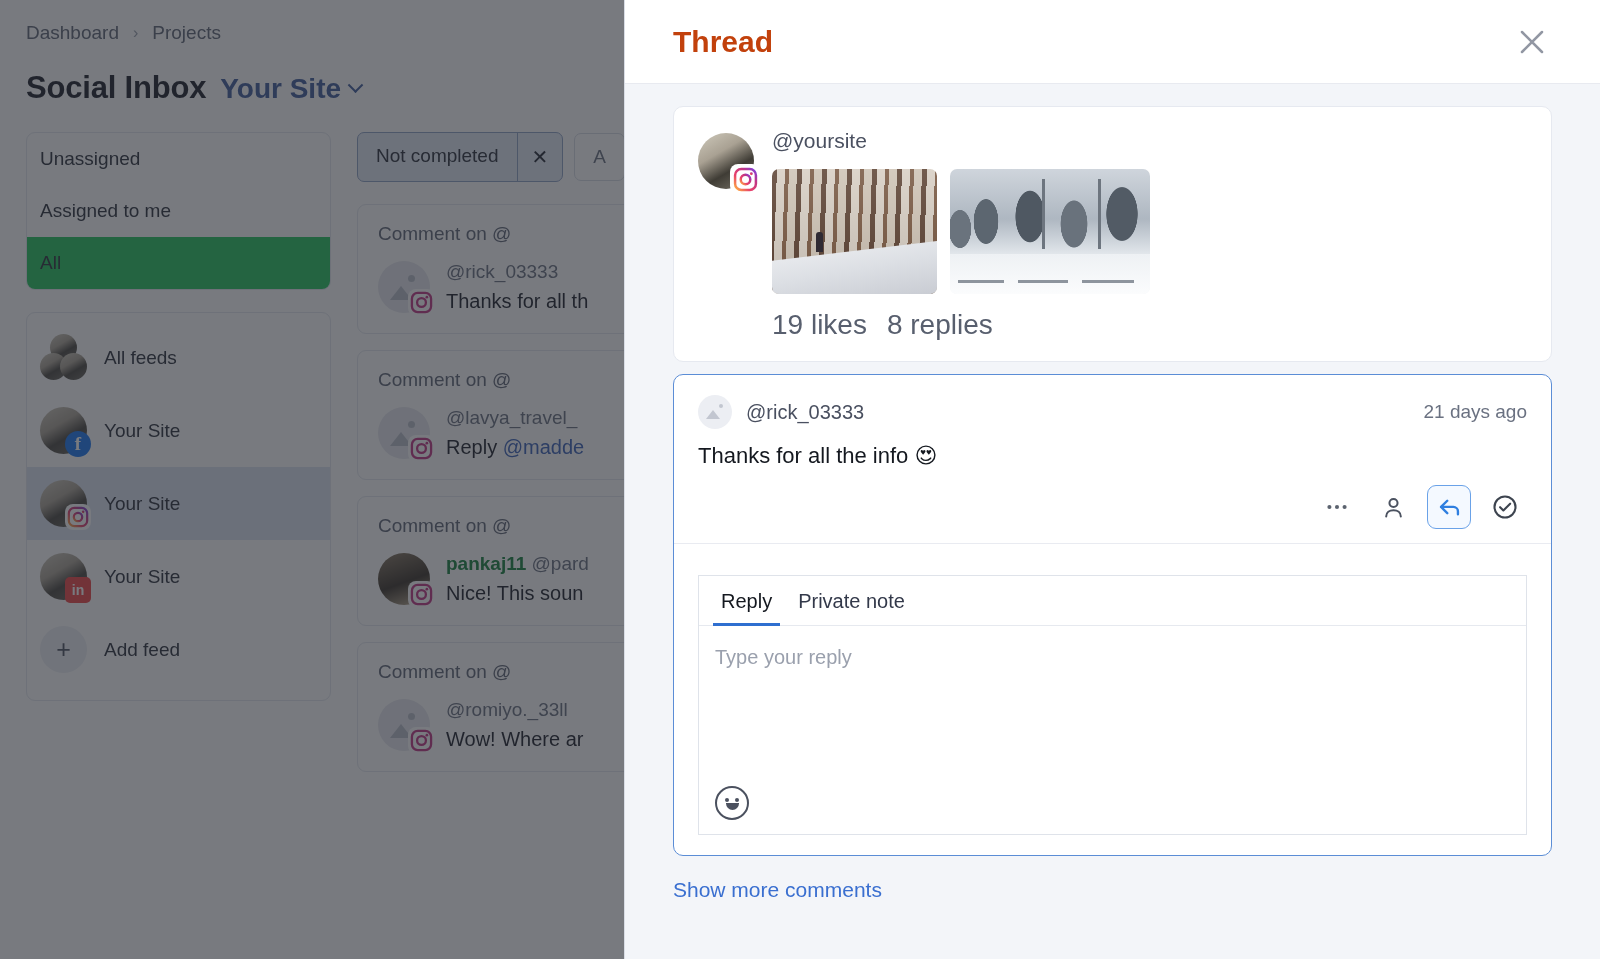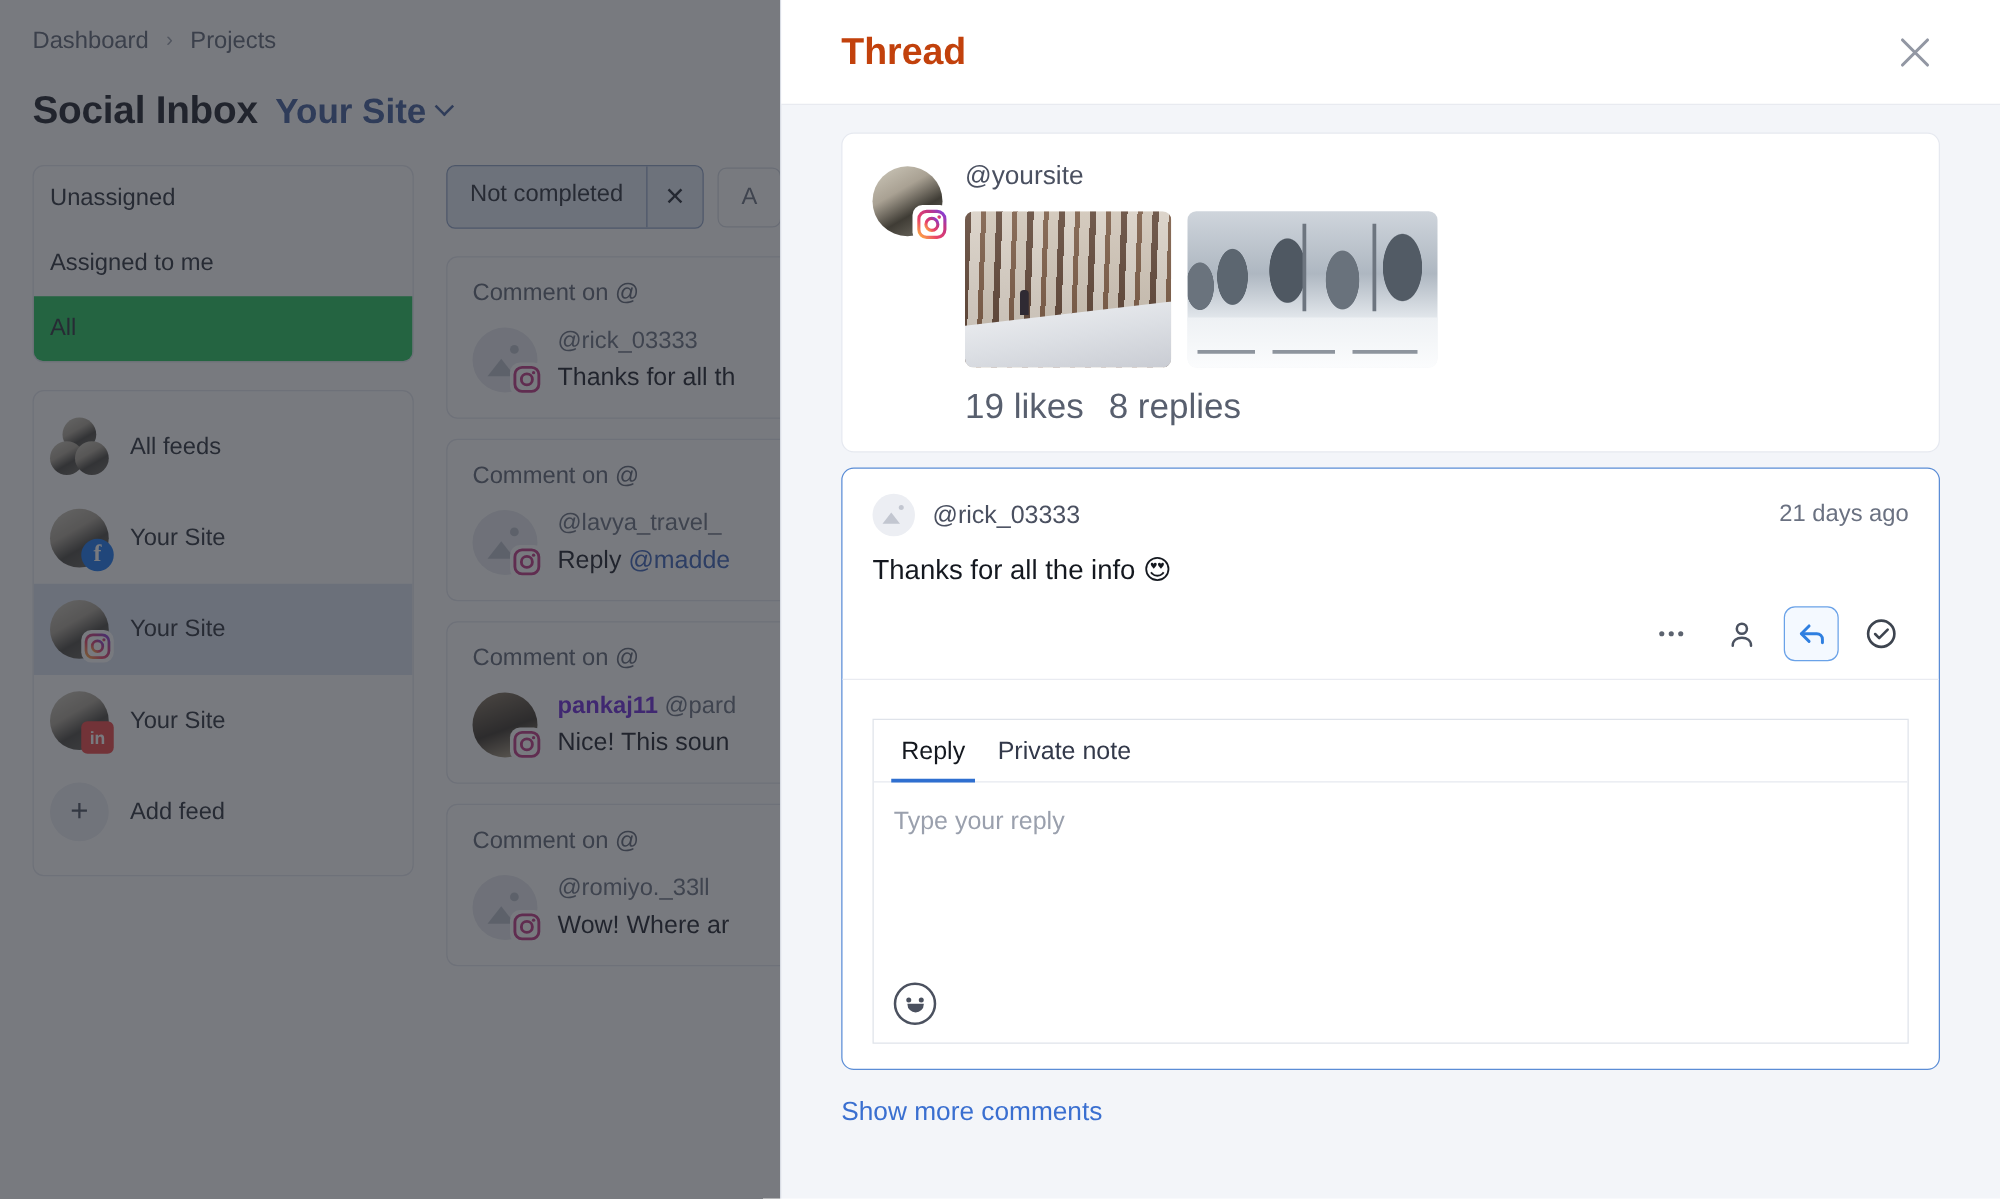--- a/index.html
+++ b/index.html
@@ -85,21 +85,21 @@
   .ph-circle { width: 52px; height: 52px; border-radius: 50%; background: #e6e8ee; position: relative; overflow: hidden; }
   .ph-circle::after { content: ""; position: absolute; left: 12px; bottom: 13px;
       border-left: 11px solid transparent; border-right: 11px solid transparent; border-bottom: 14px solid #b9bdc9; }
   .ph-circle::before { content: ""; position: absolute; right: 15px; top: 14px; width: 7px; height: 7px;
       border-radius: 50%; background: #b9bdc9; }
   .ph-avatar.photo .ph-circle { background: linear-gradient(160deg,#8a7a63,#3a3228 55%,#c9b89a); }
   .ph-avatar.photo .ph-circle::before, .ph-avatar.photo .ph-circle::after { display:none; }
   .ph-badge { position: absolute; right: -5px; bottom: -3px; width: 27px; height: 27px; border-radius: 8px; background: #fff; padding: 2px; }
   .comment-meta { min-width: 0; }
   .comment-handle { font-size: 19px; color: #6a7181; white-space: nowrap; }
-  .comment-handle b { color: #6d28d9; font-weight: 700; }
+  .comment-handle b { color: #15803d; font-weight: 700; }
   .comment-text { font-size: 20px; color: #1b1f29; margin-top: 7px; white-space: nowrap; }
   .comment-text .mention { color: #3a62b8; }
 
   
   .panel {
     position: absolute; left: 624px; top: 0; width: 976px; height: 959px;
     background: #f3f5f9;
     z-index: 60;
     display: flex; flex-direction: column;
     border-left: 1px solid #d9dde5;

